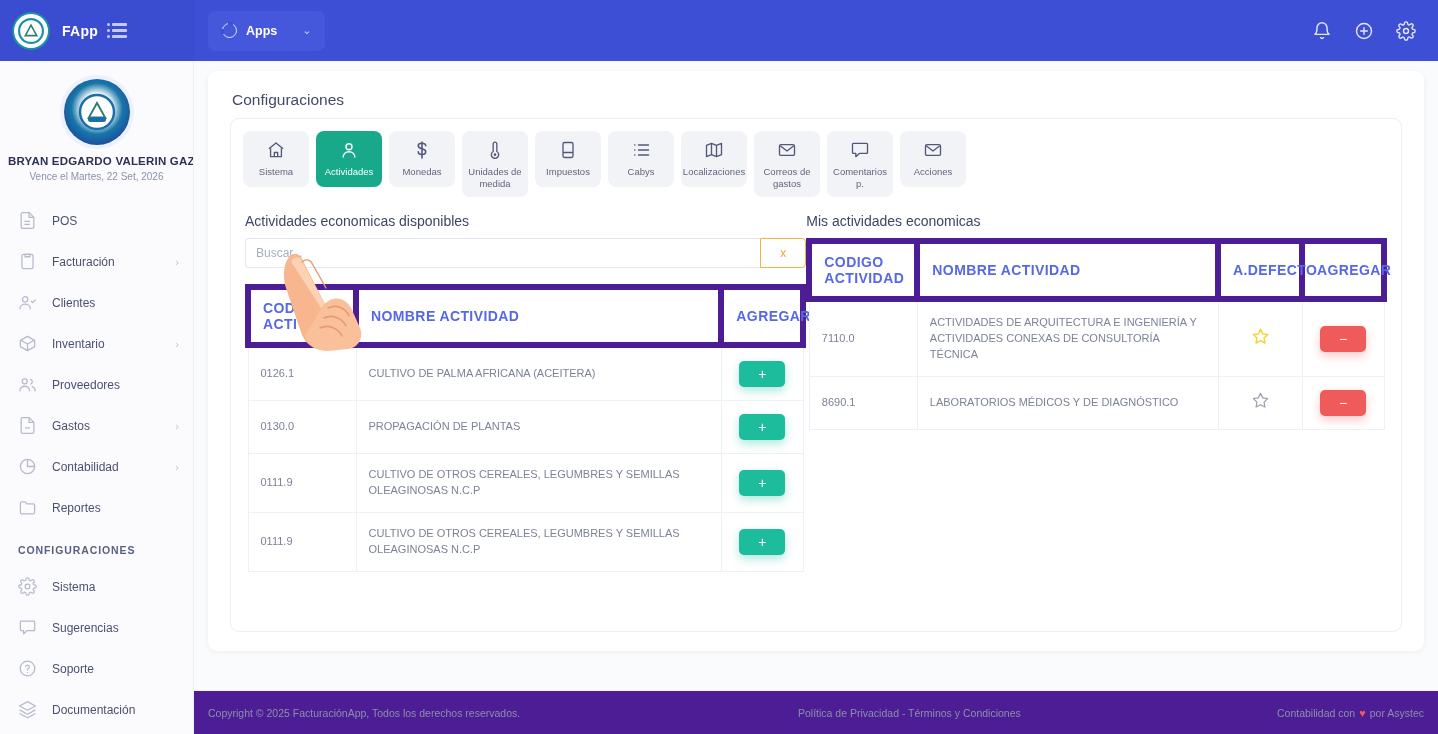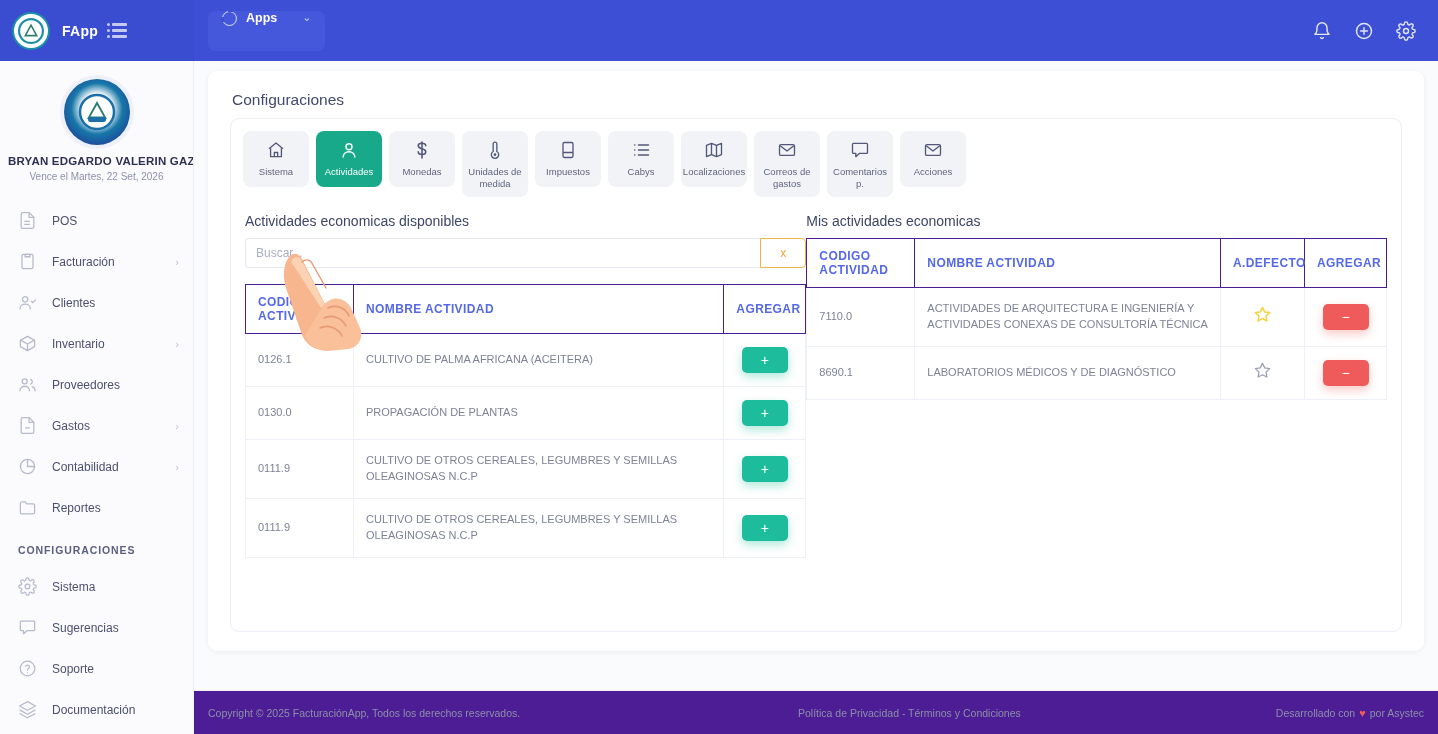--- a/index.html
+++ b/index.html
@@ -34,21 +34,21 @@
     display: block; width: 15px; height: 3px; background: #c5cbf0; border-radius: 1px;
     position: relative;
   }
   .hamburger i:before {
     content: ""; position: absolute; left: -5px; top: 0;
     width: 3px; height: 3px; background: #c5cbf0; border-radius: 50%;
   }
   .apps-btn {
     margin-left: 14px; height: 40px; padding: 0 14px;
     background: #4558db; border-radius: 7px;
-    display: flex; gap: 9px; cursor: pointer;
+    display: flex; align-items: center; gap: 9px; cursor: pointer;
   }
   .apps-btn .lbl { color: #fff; font-size: 12.5px; font-weight: bold; }
   .apps-btn .chev { color: #c9d0f5; font-size: 11px; margin-left: 16px; }
   .dot-circle {
     width: 15px; height: 15px; border: 1.6px solid #dfe4fa; border-radius: 50%;
     position: relative;
   }
   .dot-circle:before, .dot-circle:after {
     content:""; position:absolute; background:#3d4fd4;
   }
@@ -143,23 +143,23 @@
   }
   .search-input::placeholder { color: #a9adc2; }
   .search-clear {
     width: 46px; border: 1px solid #f0b445; border-radius: 0 4px 4px 0;
     background: #fff; color: #f0a733; font-size: 12px; cursor: pointer;
     display: flex; align-items: center; justify-content: center;
   }
 
   table.grid { width: 100%; border-collapse: collapse; table-layout: fixed; }
   table.grid th {
-    font-size: 12px; font-weight: bold; color: #5568e8; letter-spacing: .4px;
+    font-size: 14px; font-weight: bold; color: #5568e8; letter-spacing: .4px;
     text-align: left; padding: 10px 12px; vertical-align: middle;
-    border: 1px solid #4c1d95; background: #fff;
+    border: 6px solid #4c1d95; background: #fff;
   }
   table.grid td {
     font-size: 11px; color: #7d8298; padding: 13px 12px;
     border: 1px solid #eef0f7; vertical-align: middle; line-height: 1.45;
   }
   .c-code { width: 108px; }
   .c-act  { width: 82px; text-align: center; }
   .c-def  { width: 84px; text-align: center; }
   th.c-act, th.c-def { text-align: center; }
 
@@ -561,21 +561,21 @@
           </div>
 
         </div>
       </div>
     </div>
 
     <div class="footer">
       <span class="f-left">Copyright © 2025 FacturaciónApp, Todos los derechos reservados.</span>
       <span class="f-center">Política de Privacidad - Términos y Condiciones</span>
       <span class="f-right">
-        <span>Desarrollado con</span>
+        <span>Contabilidad con</span>
         <span class="heart">♥</span>
         <span>por Asystec</span>
       </span>
     </div>
   </div>
 
   <div class="cursor-hand">
     <svg viewBox="0 0 106 104">
       <path d="M10 8 C14 4 20 6 22 11 L46 58 L56 54 C62 52 68 55 70 60 L78 78 C82 88 76 98 66 100 L44 102 C34 102 26 96 22 87 L6 40 C2 28 4 14 10 8 Z" fill="#f7b68e"></path>
       <path d="M13 11 C16 8 20 9 22 13 L45 57 L41 60 L14 18 C11 15 11 13 13 11 Z" fill="#fcd2b4"></path>

